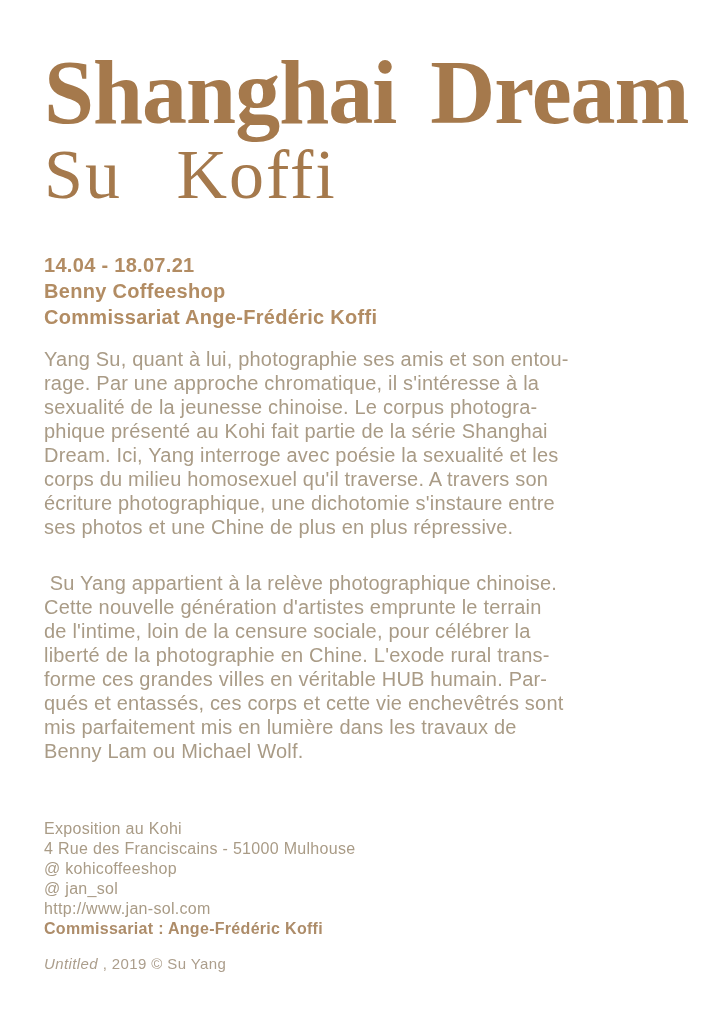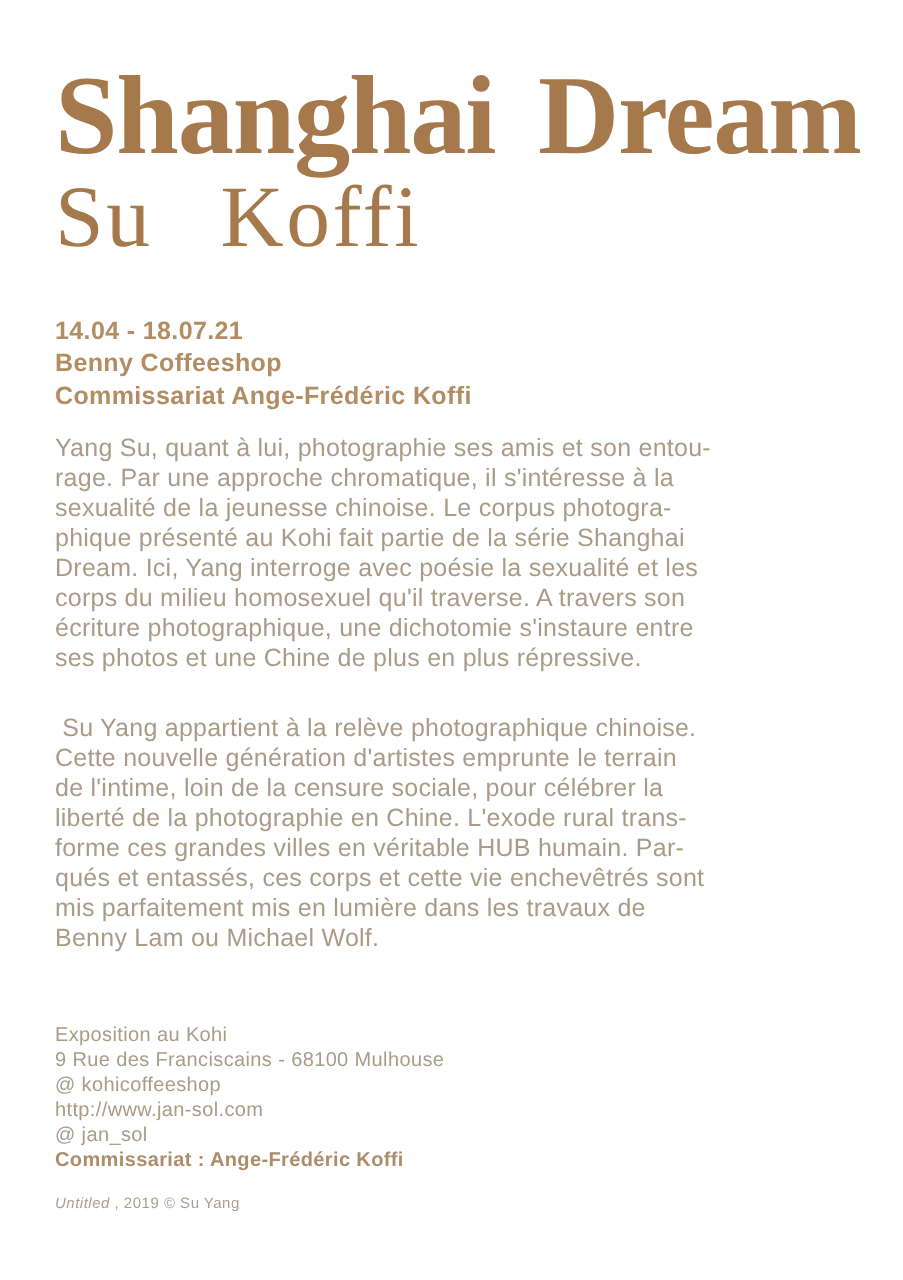--- a/index.html
+++ b/index.html
@@ -65,21 +65,21 @@
     line-height: 20px;
     letter-spacing: 0.3px;
     color: var(--body-text, #a99b86);
   }
   .contact .bold-line {
     font-weight: bold;
     color: var(--footer-bold, #ad8c69);
   }
   .caption {
     margin-top: 16px;
-    font-size: 12px;
+    font-size: 15px;
     letter-spacing: 0.4px;
     color: var(--caption, #ac9e8c);
   }
   .caption .work-title {
     font-style: italic;
   }
 </style>
 </head>
 <body>
 
@@ -108,24 +108,24 @@
 Cette nouvelle génération d'artistes emprunte le terrain
 de l'intime, loin de la censure sociale, pour célébrer la
 liberté de la photographie en Chine. L'exode rural trans-
 forme ces grandes villes en véritable HUB humain. Par-
 qués et entassés, ces corps et cette vie enchevêtrés sont
 mis parfaitement mis en lumière dans les travaux de
 Benny Lam ou Michael Wolf.</p>
 
   <div class="contact">
     <div>Exposition au Kohi</div>
-    <div>9 Rue des Franciscains - 68100 Mulhouse</div>
+    <div>4 Rue des Franciscains - 51000 Mulhouse</div>
     <div>@ kohicoffeeshop</div>
+    <div>@ jan_sol</div>
     <div>http://www.jan-sol.com</div>
-    <div>@ jan_sol</div>
     <div class="bold-line">Commissariat : Ange-Frédéric Koffi</div>
   </div>
 
   <div class="caption">
     <span class="work-title">Untitled</span><span> , 2019 © Su Yang</span>
   </div>
 
 </div>
 
 </body></html>

